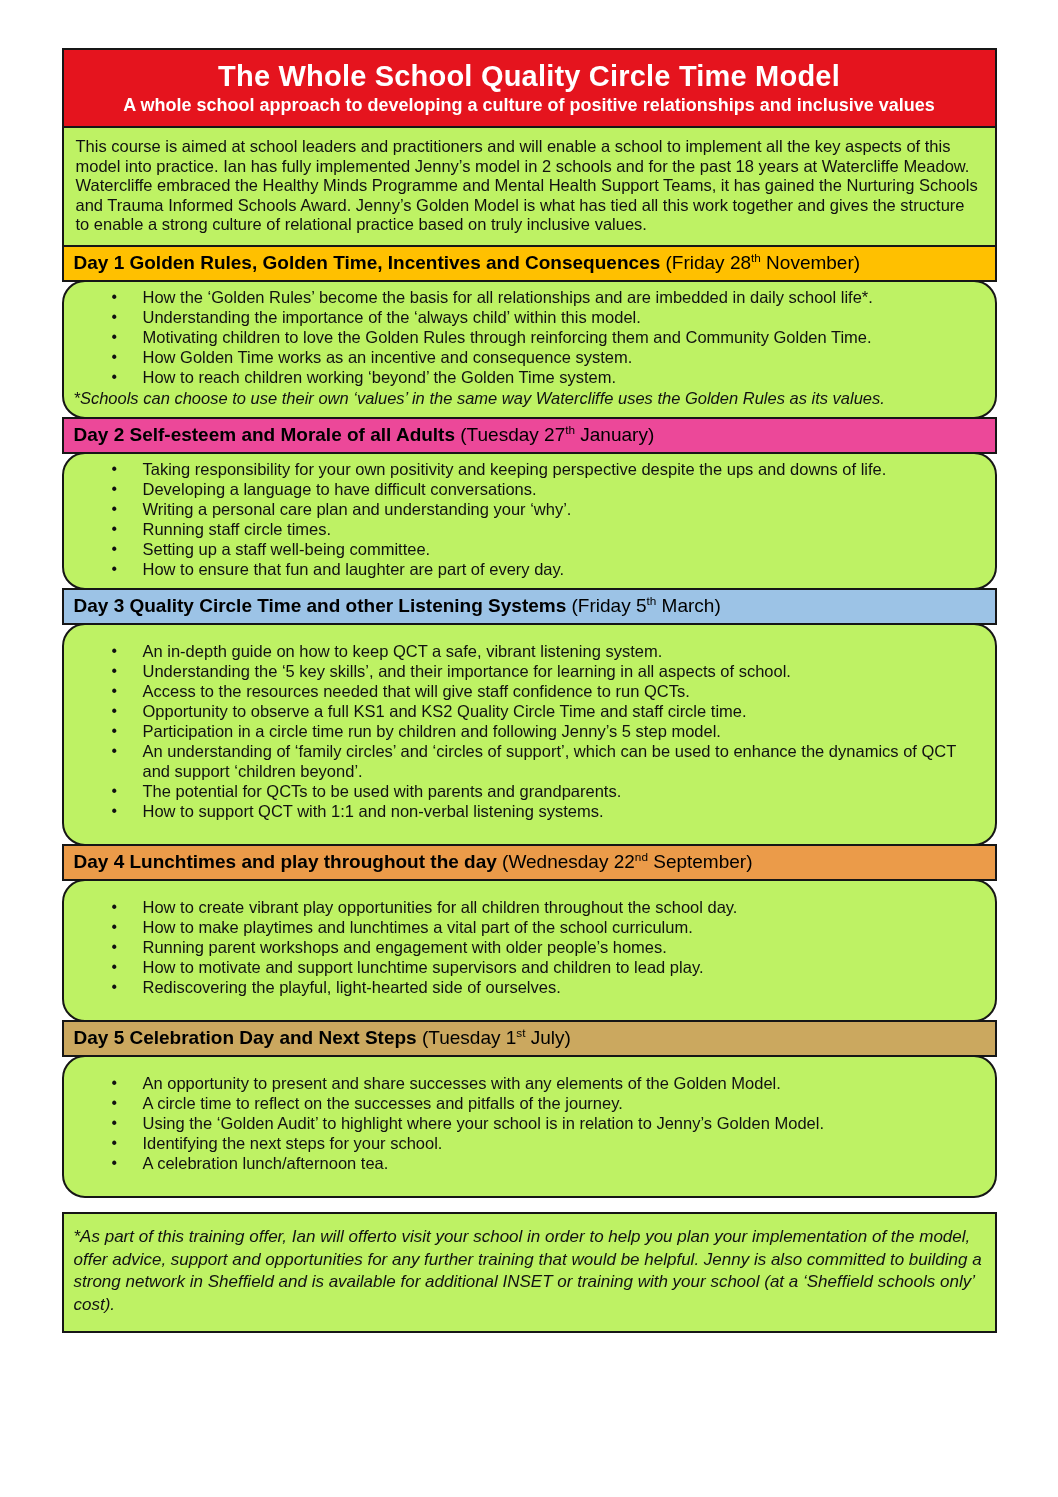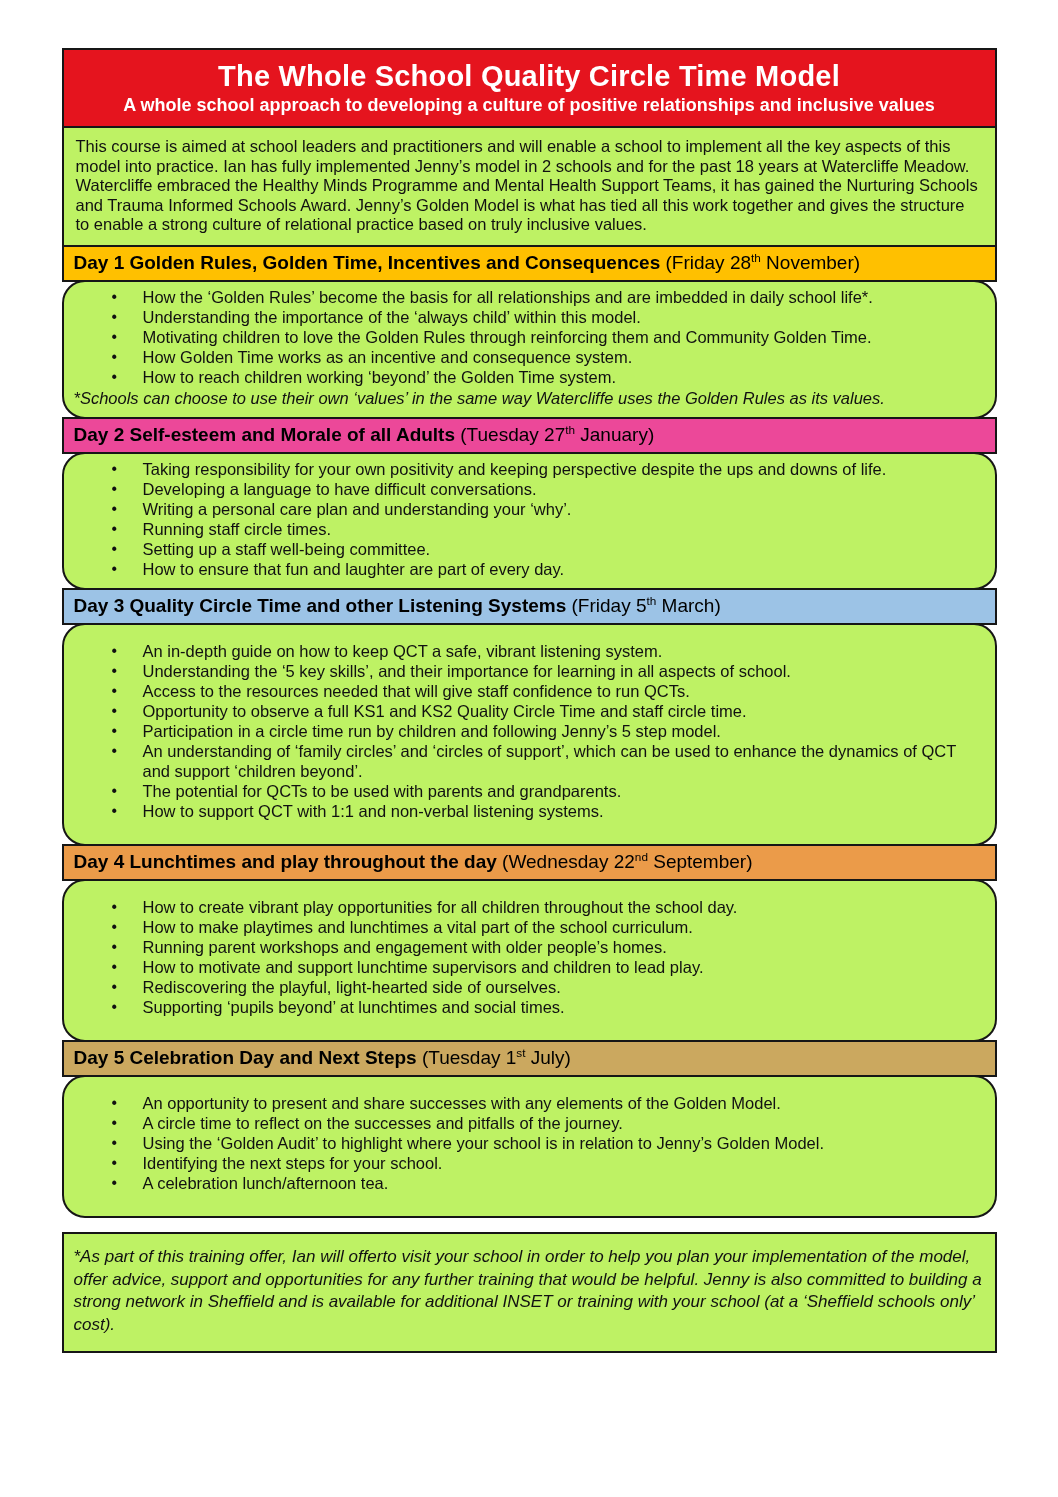--- a/index.html
+++ b/index.html
@@ -156,21 +156,20 @@
   <div class="box day-header" style="background: rgb(235, 155, 73);">
     <span class="day-title">Day 4 Lunchtimes and play throughout the day</span><span class="day-date"><span> (Wednesday 22</span><sup>nd</sup><span> September)</span></span>
   </div>
   <div class="box day-body roomy">
     <ul class="bullets">
       <li>How to create vibrant play opportunities for all children throughout the school day.</li>
       <li>How to make playtimes and lunchtimes a vital part of the school curriculum.</li>
       <li>Running parent workshops and engagement with older people’s homes.</li>
       <li>How to motivate and support lunchtime supervisors and children to lead play.</li>
       <li>Rediscovering the playful, light-hearted side of ourselves.</li>
-      <li>Supporting ‘pupils beyond’ at lunchtimes and social times.</li>
     </ul>
   </div>
 
   <div class="box day-header" style="background: rgb(203, 168, 95);">
     <span class="day-title">Day 5 Celebration Day and Next Steps</span><span class="day-date"><span> (Tuesday 1</span><sup>st</sup><span> July)</span></span>
   </div>
   <div class="box day-body roomy">
     <ul class="bullets">
       <li>An opportunity to present and share successes with any elements of the Golden Model.</li>
       <li>A circle time to reflect on the successes and pitfalls of the journey.</li>

